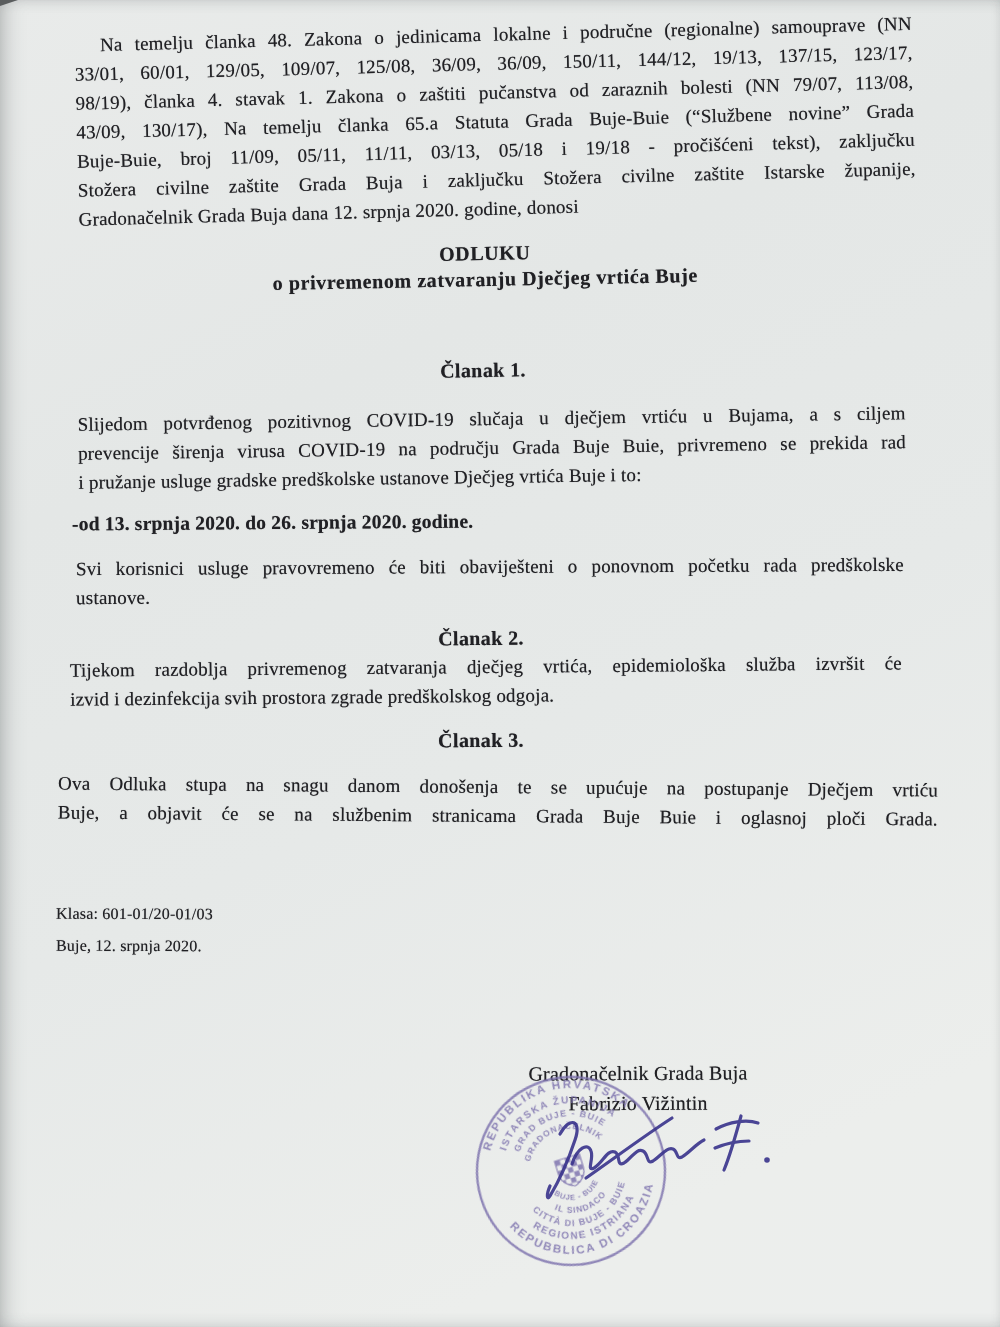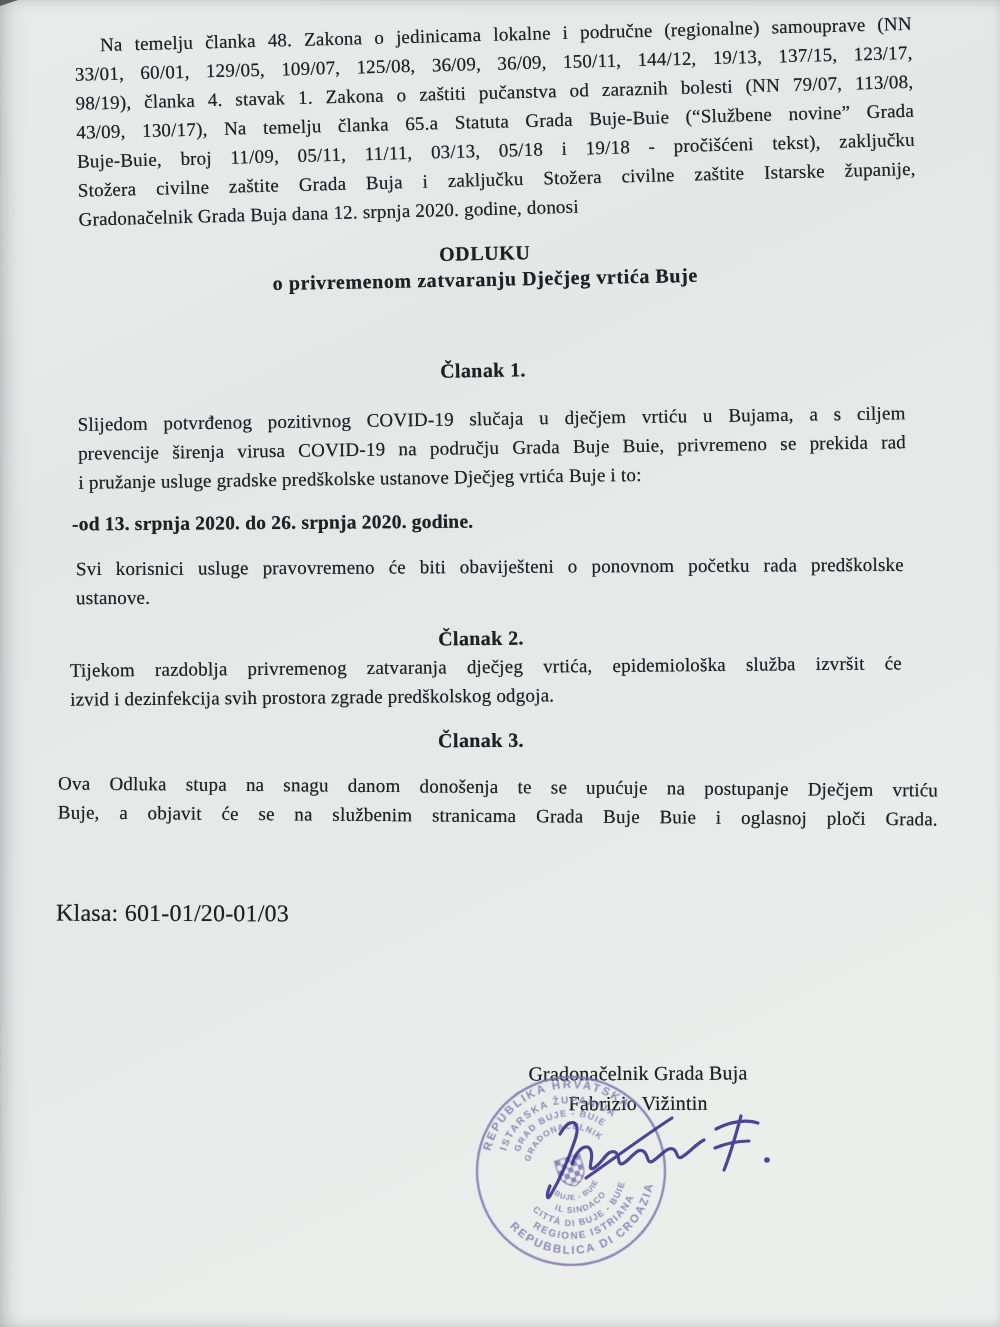--- a/index.html
+++ b/index.html
@@ -32,21 +32,21 @@
   .h1{ left:88px; top:356px; transform:rotate(-0.9deg); }
   .h2{ left:86px; top:624px; transform:rotate(-0.6deg); }
   .h3{ left:86px; top:726px; transform:rotate(-0.3deg); }
 
   .p1{ left:78px; top:404px; width:828px; transform:rotate(-0.8deg); }
   .emph{ left:72px; top:508px; font-size:19.5px; font-weight:bold; transform:rotate(-0.4deg); }
   .p-svi{ left:76px; top:552px; width:828px; transform:rotate(-0.3deg); }
   .p2{ left:70px; top:652px; width:832px; transform:rotate(-0.5deg); }
   .p3{ left:58px; top:772px; width:880px; transform:rotate(0.45deg); word-spacing:3px; }
 
-  .meta{ left:56px; top:898px; font-size:24px; line-height:31.5px; transform:rotate(0.2deg); }
+  .meta{ left:56px; top:898px; font-size:16px; line-height:31.5px; transform:rotate(0.2deg); }
 
   .signatory{ left:488px; top:1058px; width:300px; text-align:center; font-size:20px; line-height:30px; transform:rotate(-0.3deg); }
 
   .stamp{ position:absolute; left:473px; top:1073px; width:196px; height:196px;
           transform:rotate(-17deg); opacity:.82; filter:blur(.35px); }
   .stamp text{ font-family:"Liberation Sans","DejaVu Sans",sans-serif; font-weight:bold; }
   .signature{ position:absolute; left:520px; top:1098px; width:300px; height:130px; opacity:.9; }
 
   .corner-mark{ position:absolute; left:0; top:0; width:0; height:0;
                 border-top:6px solid #5a5d5e; border-right:18px solid transparent; }
@@ -92,20 +92,21 @@
   </div>
 
   <div class="block txt h-art h3">Članak 3.</div>
   <div class="block txt p3">
     <div class="jl">Ova Odluka stupa na snagu danom donošenja te se upućuje na postupanje Dječjem vrtiću</div>
     <div class="jl">Buje, a objavit će se na službenim stranicama Grada Buje Buie i oglasnoj ploči Grada.</div>
   </div>
 
   <div class="block txt meta">
     <div>Klasa: 601-01/20-01/03</div>
+    <div>Buje, 12. srpnja 2020.</div>
   </div>
 
   <div class="block txt signatory">
     <div>Gradonačelnik Grada Buja</div>
     <div>Fabrizio Vižintin</div>
   </div>
 
   <svg class="stamp" viewBox="0 0 196 196">
     <defs>
       <path id="a1t" d="M 15 98 A 83 83 0 1 1 181 98" fill="none"></path>

